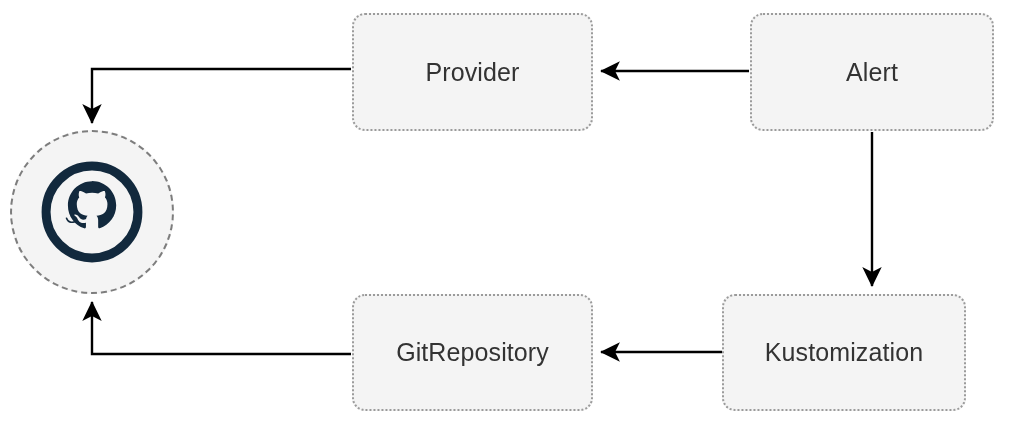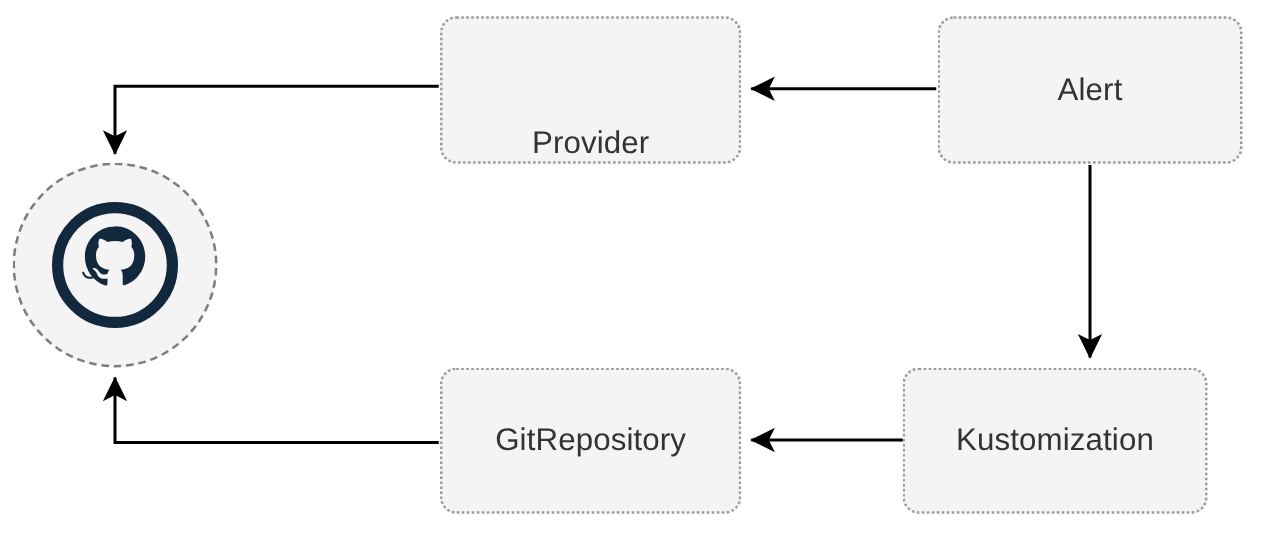--- a/index.html
+++ b/index.html
@@ -34,21 +34,21 @@
     align-items: center;
     justify-content: center;
   }
   .node-label {
     font-family: "Liberation Sans", sans-serif;
     font-size: 25px;
     color: #333333;
     letter-spacing: 0.1px;
     white-space: nowrap;
   }
-  .node-provider { left: 352px; top: 13px;  width: 241px; height: 118px; align-items: flex-end; }
+  .node-provider { left: 352px; top: 13px;  width: 241px; height: 118px; }
   .node-alert    { left: 750px; top: 13px;  width: 244px; height: 118px; }
   .node-gitrepo  { left: 352px; top: 294px; width: 241px; height: 117px; }
   .node-kustom   { left: 722px; top: 294px; width: 244px; height: 117px; }
 
   .icon-node {
     position: absolute;
     left: 10px;
     top: 130px;
     width: 164px;
     height: 164px;

